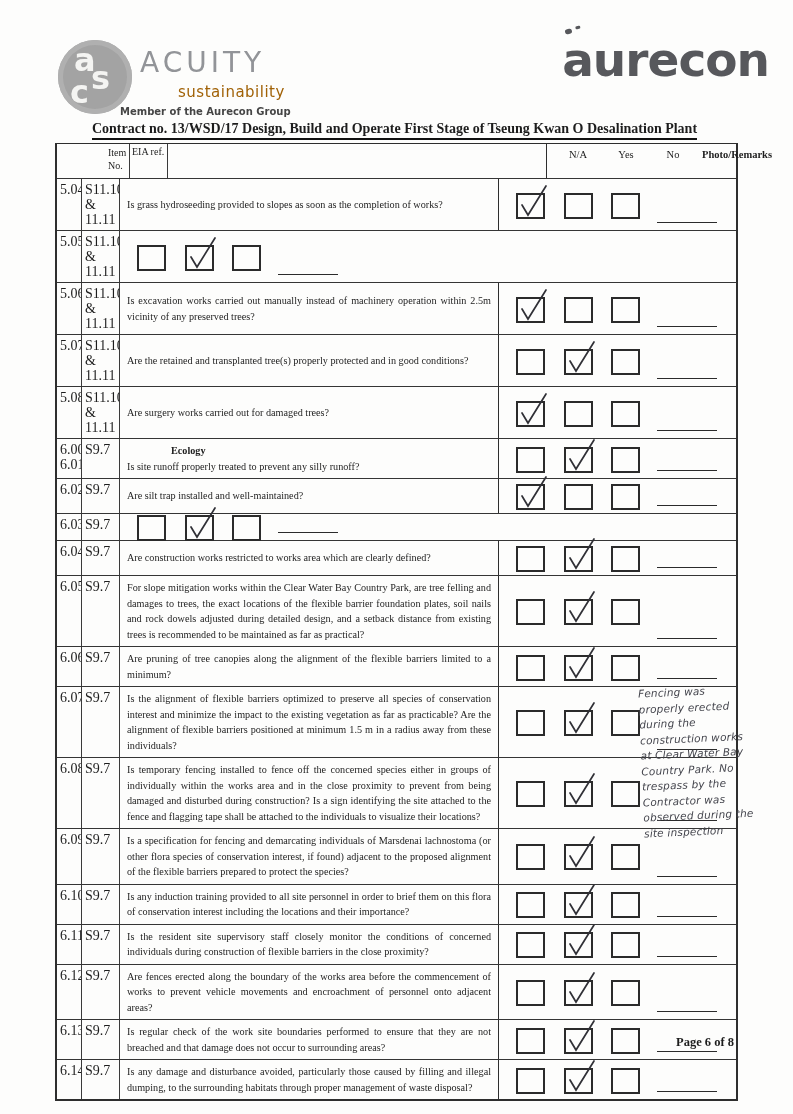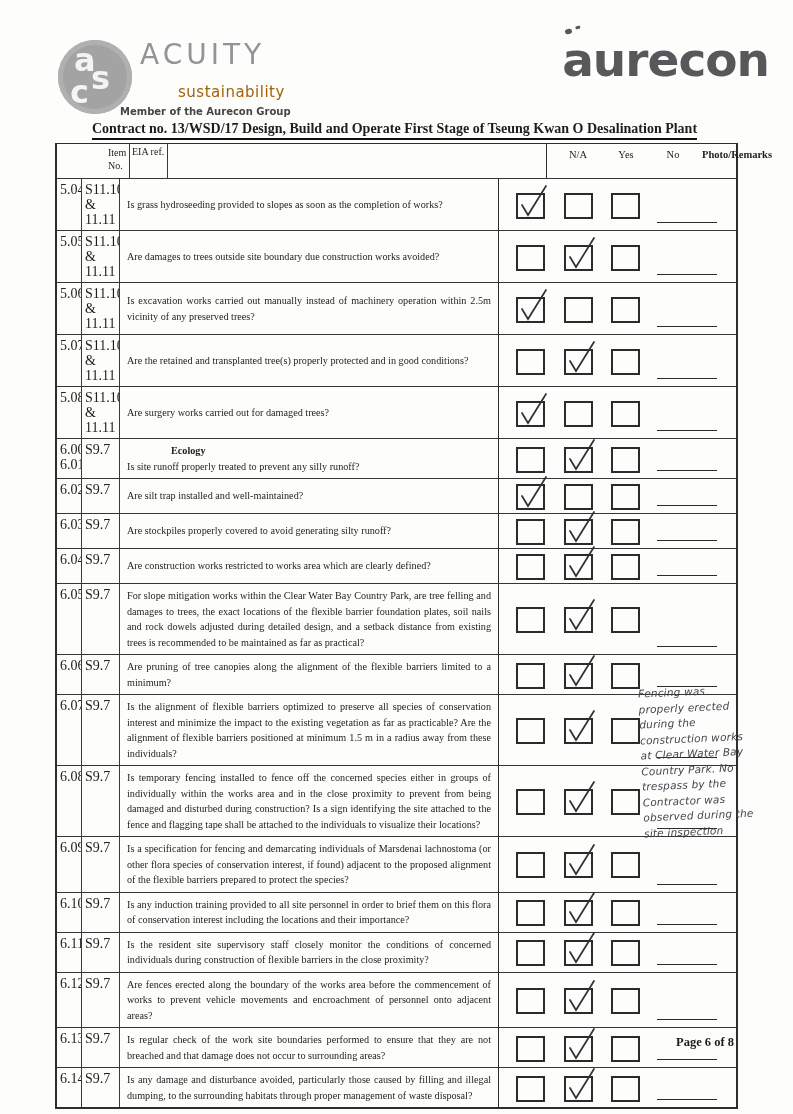--- a/index.html
+++ b/index.html
@@ -12,21 +12,21 @@
   .acuity{position:absolute;left:58px;top:34px;width:330px;}
   .acuity-disc{
     position:absolute;left:0;top:6px;width:74px;height:74px;border-radius:50%;
     background:#a3a3a3;box-shadow:inset 0 0 0 5px #b0b0b0;
   }
   .acuity-disc span{position:absolute;color:#f4f4f2;font-family:"DejaVu Sans",sans-serif;font-weight:bold;line-height:1;}
   .acuity-disc .l-a{left:16px;top:4px;font-size:32px;}
   .acuity-disc .l-s{left:33px;top:22px;font-size:32px;}
   .acuity-disc .l-c{left:12px;top:36px;font-size:32px;}
   .acuity-name{
-    position:absolute;left:82px;top:4px;font-family:"DejaVu Sans",sans-serif;
+    position:absolute;left:82px;top:12px;font-family:"DejaVu Sans",sans-serif;
     font-size:28px;letter-spacing:4px;color:#929498;font-weight:500;
   }
   .acuity-tag{
     position:absolute;left:120px;top:49px;font-family:"DejaVu Sans",sans-serif;
     font-size:15px;letter-spacing:.5px;color:#a16207;
   }
   .acuity-member{
     position:absolute;left:62px;top:72px;font-family:"DejaVu Sans",sans-serif;
     font-size:10px;font-weight:bold;color:#454545;white-space:nowrap;
   }
@@ -145,23 +145,20 @@
             </span>
             <span class="box b-yes"></span>
             <span class="box b-no"></span>
             <span class="rline"></span>
           </div>
         </div>
         <div class="trow">
           <div class="c-item">5.05</div>
           <div class="c-eia">S11.10 &amp;
 11.11</div>
-          <div class="c-q">
-            <div class="qtext">Are damages to trees outside site boundary due construction works avoided?</div>
-          </div>
           <div class="c-marks">
             <span class="box b-na"></span>
             <span class="box b-yes">
               <svg class="tick" viewBox="0 0 34 36">
                 <path d="M7 22 L13 32 L31 3"></path>
               </svg>
             </span>
             <span class="box b-no"></span>
             <span class="rline"></span>
           </div>
@@ -254,23 +251,20 @@
               </svg>
             </span>
             <span class="box b-yes"></span>
             <span class="box b-no"></span>
             <span class="rline"></span>
           </div>
         </div>
         <div class="trow">
           <div class="c-item">6.03</div>
           <div class="c-eia">S9.7</div>
-          <div class="c-q">
-            <div class="qtext">Are stockpiles properly covered to avoid generating silty runoff?</div>
-          </div>
           <div class="c-marks">
             <span class="box b-na"></span>
             <span class="box b-yes">
               <svg class="tick" viewBox="0 0 34 36">
                 <path d="M7 22 L13 32 L31 3"></path>
               </svg>
             </span>
             <span class="box b-no"></span>
             <span class="rline"></span>
           </div>

